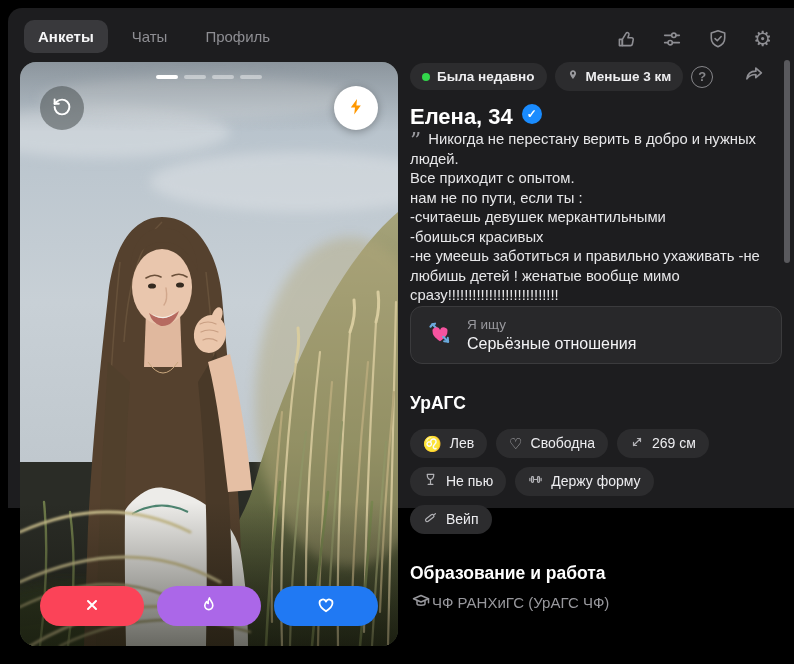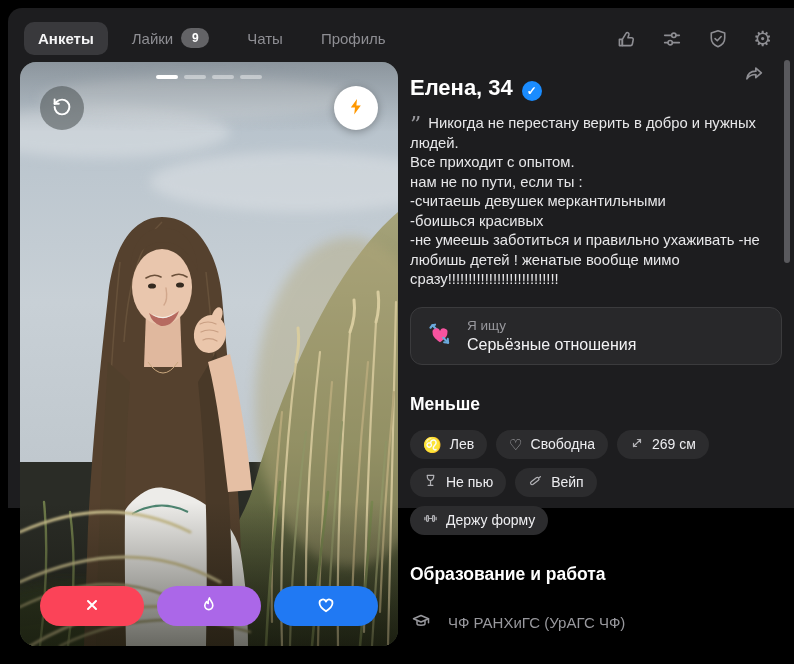--- a/index.html
+++ b/index.html
@@ -29,48 +29,44 @@
   .action-btn.fire{background:#ab67e8}
   .action-btn.like{background:#2079f3}
 
   
   .info{position:absolute;left:402px;top:54px;width:372px}
   .status-row{display:flex;gap:8px;align-items:center}
   .badge{display:flex;align-items:center;gap:7px;background:#2c2c2e;border-radius:15px;padding:6px 12px;color:#eeeef0;font-size:13.5px;font-weight:700}
   .dot-green{width:8px;height:8px;border-radius:50%;background:#32d74b}
   .help{width:22px;height:22px;border-radius:50%;border:1.5px solid #86868a;color:#86868a;font-size:13px;font-weight:700;display:flex;align-items:center;justify-content:center;box-sizing:border-box;cursor:pointer}
   .share{position:absolute;right:16px;top:1px;cursor:pointer}
-  .name-row{margin-top:13px;display:flex;align-items:flex-end;gap:9px}
+  .name-row{margin-top:13px;display:flex;align-items:flex-start;gap:9px}
   .name{font-size:22px;font-weight:700;color:#fff}
   .verified{width:20px;height:20px;border-radius:50%;background:#1a8cff;color:#fff;font-size:12px;display:flex;align-items:center;justify-content:center;font-weight:700}
-  .bio{margin-top:13px;color:#e7e7e9;font-size:14.8px;line-height:19.5px;white-space:pre-line}
+  .bio{color:#e7e7e9;font-size:14.8px;line-height:19.5px;white-space:pre-line}
   .quote-glyph{color:#98989d;font-size:22px;font-family:"DejaVu Serif",serif;line-height:0;vertical-align:-4px;margin-right:7px}
-  .seek-card{margin-top:17px;background:#28282a;border:1px solid #3b3b3d;border-radius:12px;padding:10px 16px;display:flex;align-items:center;gap:14px}
+  .seek-card{margin-top:0;background:#28282a;border:1px solid #3b3b3d;border-radius:12px;padding:10px 16px;display:flex;align-items:center;gap:14px}
   .seek-label{color:#98989d;font-size:13.5px}
   .seek-value{color:#f3f3f5;font-size:16px;margin-top:3px}
   .section-title{margin-top:29px;font-size:17.5px;font-weight:700;color:#fff}
   .chips{margin-top:15px;display:flex;flex-wrap:wrap;gap:9px;width:310px}
   .chip{display:flex;align-items:center;gap:8px;background:#2c2c2e;border-radius:15px;padding:0 13px;color:#ededf0;font-size:14px;height:29px}
   .chip .glyph-icon{color:#b2b2b6;font-size:15px;line-height:1}
   .chip svg,.edu-item svg{flex:none}
-  .edu-item{display:flex;align-items:center;gap:16px;color:#98989d;font-size:15px;margin-top:26px}
+  .edu-item{display:flex;align-items:center;gap:0;color:#98989d;font-size:15px;margin-top:7px}
   .scrollbar{position:absolute;right:4px;top:52px;width:6px;height:203px;border-radius:3px;background:#59595d;cursor:pointer}
 </style>
 </head>
 <body>
 
 <div class="app">
 
   <nav class="nav">
     <div class="nav-item active">
         <span>Анкеты</span>
-      </div>
-    <div class="nav-item">
-        <span>Лайки</span>
-        <span class="nav-badge">9</span>
       </div>
     <div class="nav-item">
         <span>Чаты</span>
       </div>
     <div class="nav-item">
         <span>Профиль</span>
       </div>
   </nav>
 
   <div class="header-icons">
@@ -264,20 +260,35 @@
         <span>
           <svg width="20" height="20" viewBox="0 0 18 18" fill="none" stroke="#fff" stroke-width="1.6" stroke-linejoin="round">
             <path d="M9 14.6 C4.5 11.6 3.2 9.6 3.2 7.4 A3 3 0 0 1 9 6 A3 3 0 0 1 14.8 7.4 C14.8 9.6 13.5 11.6 9 14.6 Z"></path>
           </svg>
         </span>
       </button>
     </div>
   </div>
 
   <div class="info">
+    <div class="status-row">
+      <div class="badge">
+        <span class="dot-green"></span>
+        <span>Была недавно</span>
+      </div>
+      <div class="badge">
+        <span>
+          <svg width="12" height="14" viewBox="0 0 16 16">
+              <path d="M8 1.6 C5.6 1.6 3.9 3.4 3.9 5.8 C3.9 8.9 8 13.4 8 13.4 C8 13.4 12.1 8.9 12.1 5.8 C12.1 3.4 10.4 1.6 8 1.6 Z M8 7.3 A1.6 1.6 0 1 1 8 4.1 A1.6 1.6 0 0 1 8 7.3 Z" fill="#9a9a9e" fill-rule="evenodd"></path>
+            </svg>
+        </span>
+        <span>Меньше 3 км</span>
+      </div>
+      <div class="help">?</div>
+    </div>
 
     <span class="share">
       <svg width="24" height="22" viewBox="0 0 18 18" fill="none" stroke="#8e8e93" stroke-width="1.4" stroke-linejoin="round" stroke-linecap="round">
         <path d="M10.5 4.2 L15 8.1 L10.5 12 V9.4 C6.9 9.4 4.7 10.6 3.2 12.9 C3.7 9.1 5.8 6.8 10.5 6.7 Z"></path>
       </svg>
     </span>
 
     <div class="name-row">
       <span class="name">Елена, 34</span>
       <span class="verified">✓</span>
@@ -299,21 +310,21 @@
           <path d="M15 15.5 L19.5 20" stroke="#6aa9dc" stroke-width="2" stroke-linecap="round"></path>
           <path d="M19.5 20 L15.8 19.6 M19.5 20 L19.2 16.4" stroke="#6aa9dc" stroke-width="1.8" stroke-linecap="round"></path>
         </svg>
       </span>
       <div>
         <div class="seek-label">Я ищу</div>
         <div class="seek-value">Серьёзные отношения</div>
       </div>
     </div>
 
-    <div class="section-title">Меньше</div>
+    <div class="section-title">УрАГС</div>
 
     <div class="chips">
       <div class="chip">
         <span class="glyph-icon">♌</span>
         <span>Лев</span>
       </div>
       <div class="chip">
         <span class="glyph-icon">♡</span>
         <span>Свободна</span>
       </div>
@@ -326,42 +337,42 @@
         <span>269 см</span>
       </div>
       <div class="chip">
         <span>
           <svg width="15" height="15" viewBox="0 0 16 16" fill="none" stroke="#b2b2b6" stroke-width="1.3" stroke-linecap="round" stroke-linejoin="round">
               <path d="M4.5 2.5 H11.5 C11.5 6 10.2 8 8 8 C5.8 8 4.5 6 4.5 2.5 Z"></path>
               <path d="M8 8 V12.5 M5.5 13.2 H10.5"></path>
             </svg>
         </span>
         <span>Не пью</span>
+      </div>
+      <div class="chip">
+        <span>
+          <svg width="15" height="15" viewBox="0 0 16 16" fill="none" stroke="#b2b2b6" stroke-width="1.3" stroke-linecap="round">
+              <path d="M2 6.8 V9.2 M14 6.8 V9.2"></path>
+              <rect x="3.8" y="5" width="2" height="6" rx="0.8"></rect>
+              <rect x="10.2" y="5" width="2" height="6" rx="0.8"></rect>
+              <path d="M5.8 8 H10.2"></path>
+            </svg>
+        </span>
+        <span>Держу форму</span>
       </div>
       <div class="chip">
         <span>
           <svg width="15" height="15" viewBox="0 0 16 16" fill="none" stroke="#b2b2b6" stroke-width="1.3" stroke-linecap="round">
               <g transform="rotate(-38 8 8)">
                 <rect x="1.8" y="6.3" width="10.4" height="3.4" rx="1.7"></rect>
                 <path d="M13 8 h1.6"></path>
               </g>
             </svg>
         </span>
         <span>Вейп</span>
-      </div>
-      <div class="chip">
-        <span>
-          <svg width="15" height="15" viewBox="0 0 16 16" fill="none" stroke="#b2b2b6" stroke-width="1.3" stroke-linecap="round">
-              <path d="M2 6.8 V9.2 M14 6.8 V9.2"></path>
-              <rect x="3.8" y="5" width="2" height="6" rx="0.8"></rect>
-              <rect x="10.2" y="5" width="2" height="6" rx="0.8"></rect>
-              <path d="M5.8 8 H10.2"></path>
-            </svg>
-        </span>
-        <span>Держу форму</span>
       </div>
     </div>
 
     <div class="section-title">Образование и работа</div>
 
     <div class="edu-item">
       <span>
         <svg width="22" height="20" viewBox="0 0 16 16" fill="none" stroke="#98989d" stroke-width="1.2" stroke-linecap="round" stroke-linejoin="round">
             <path d="M2 6.2 L8 3.6 L14 6.2 L8 8.8 Z"></path>
             <path d="M4.8 7.6 V10.2 C4.8 11.8 11.2 11.8 11.2 10.2 V7.6"></path>

